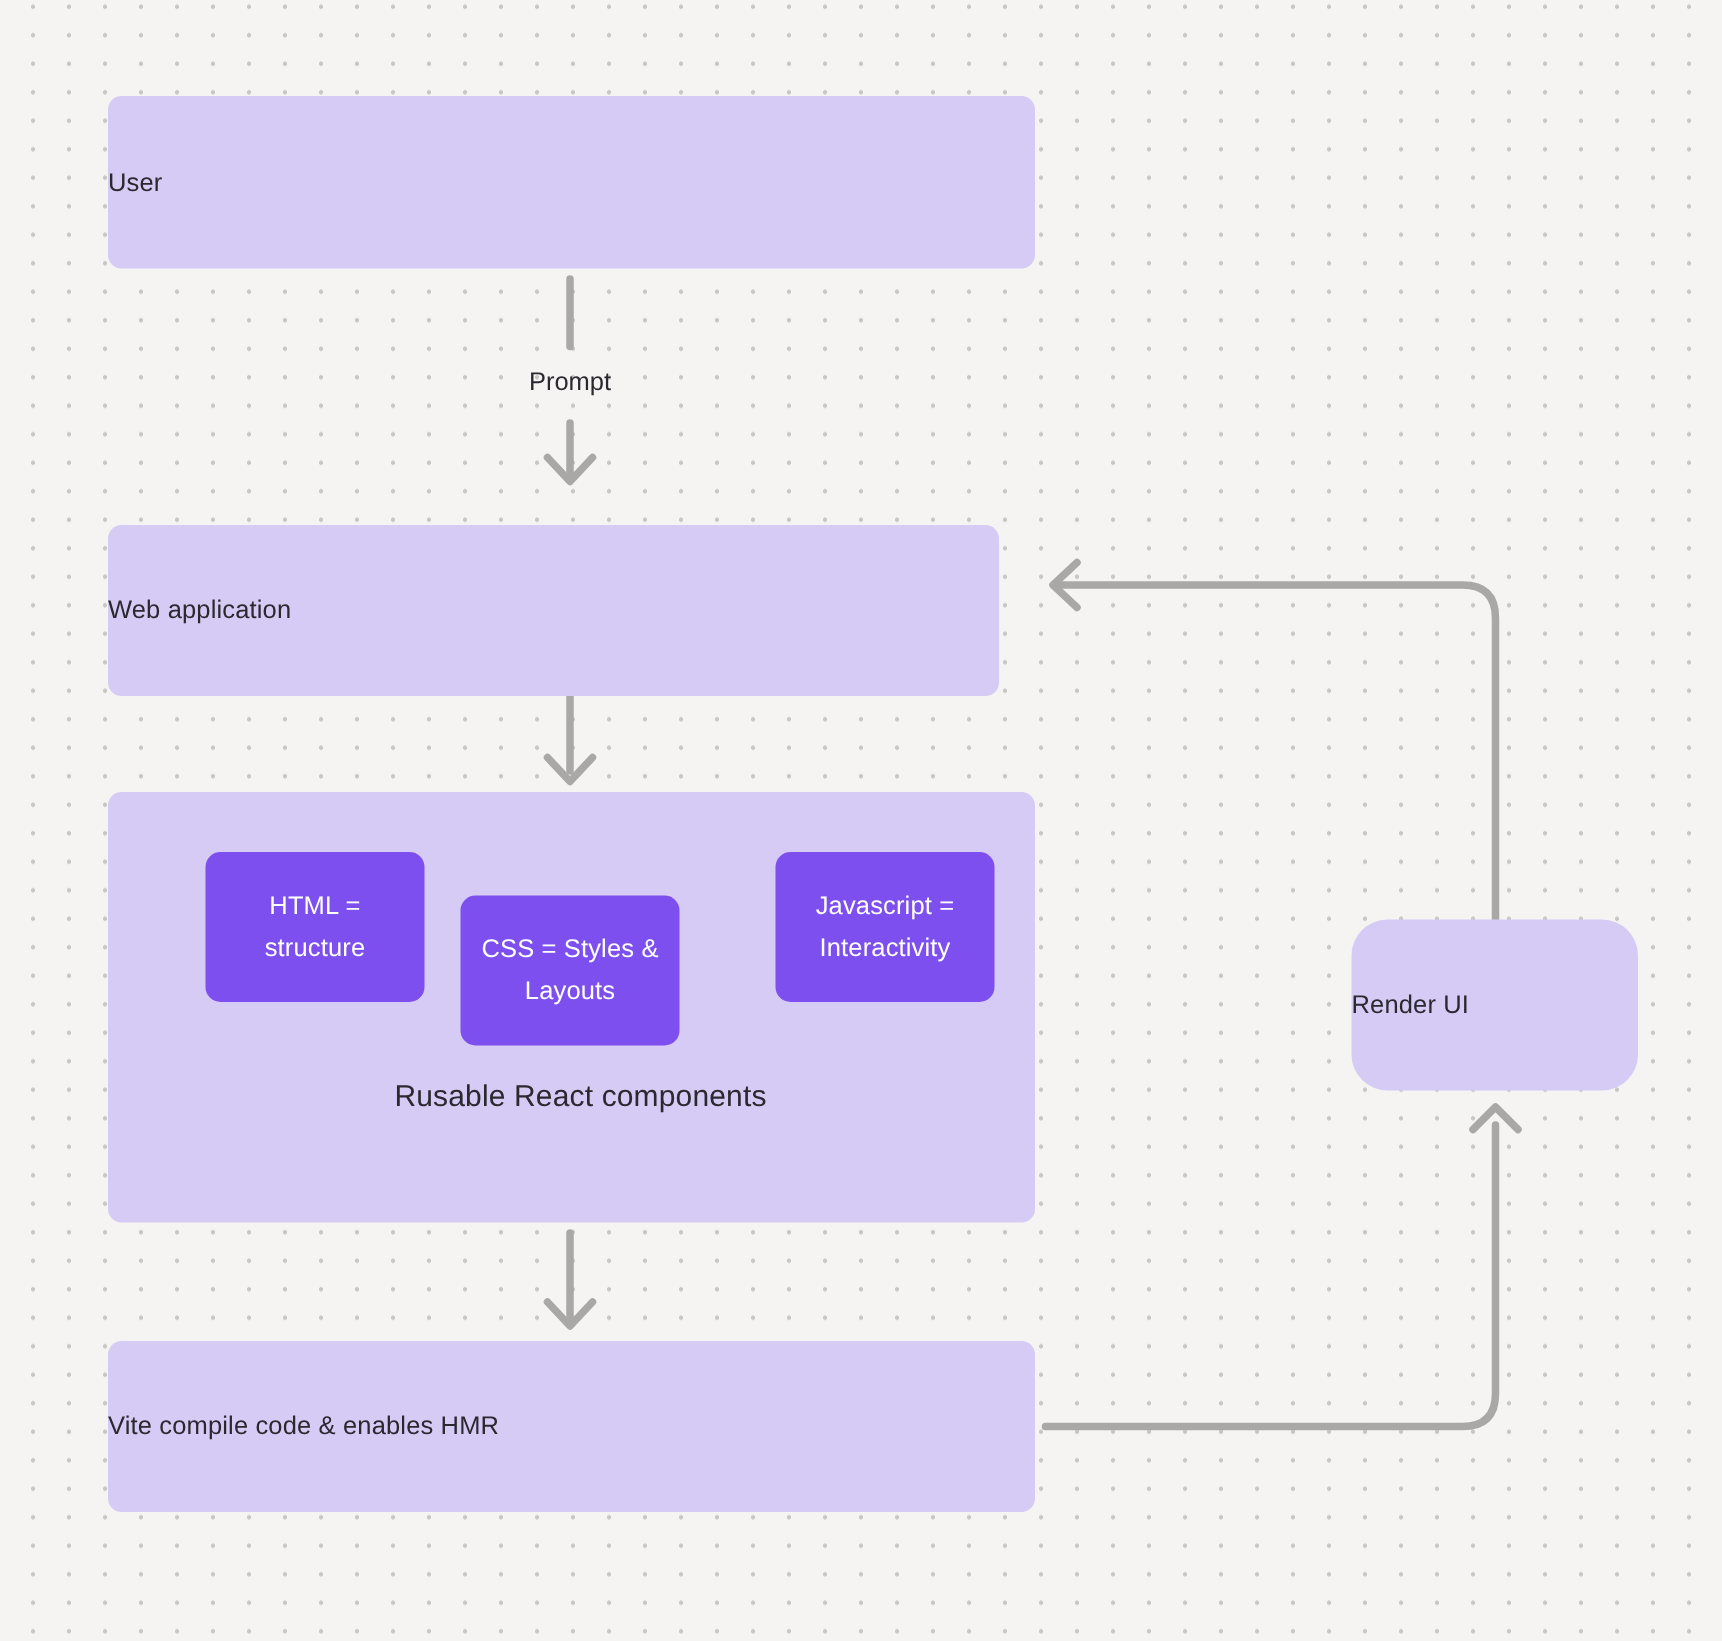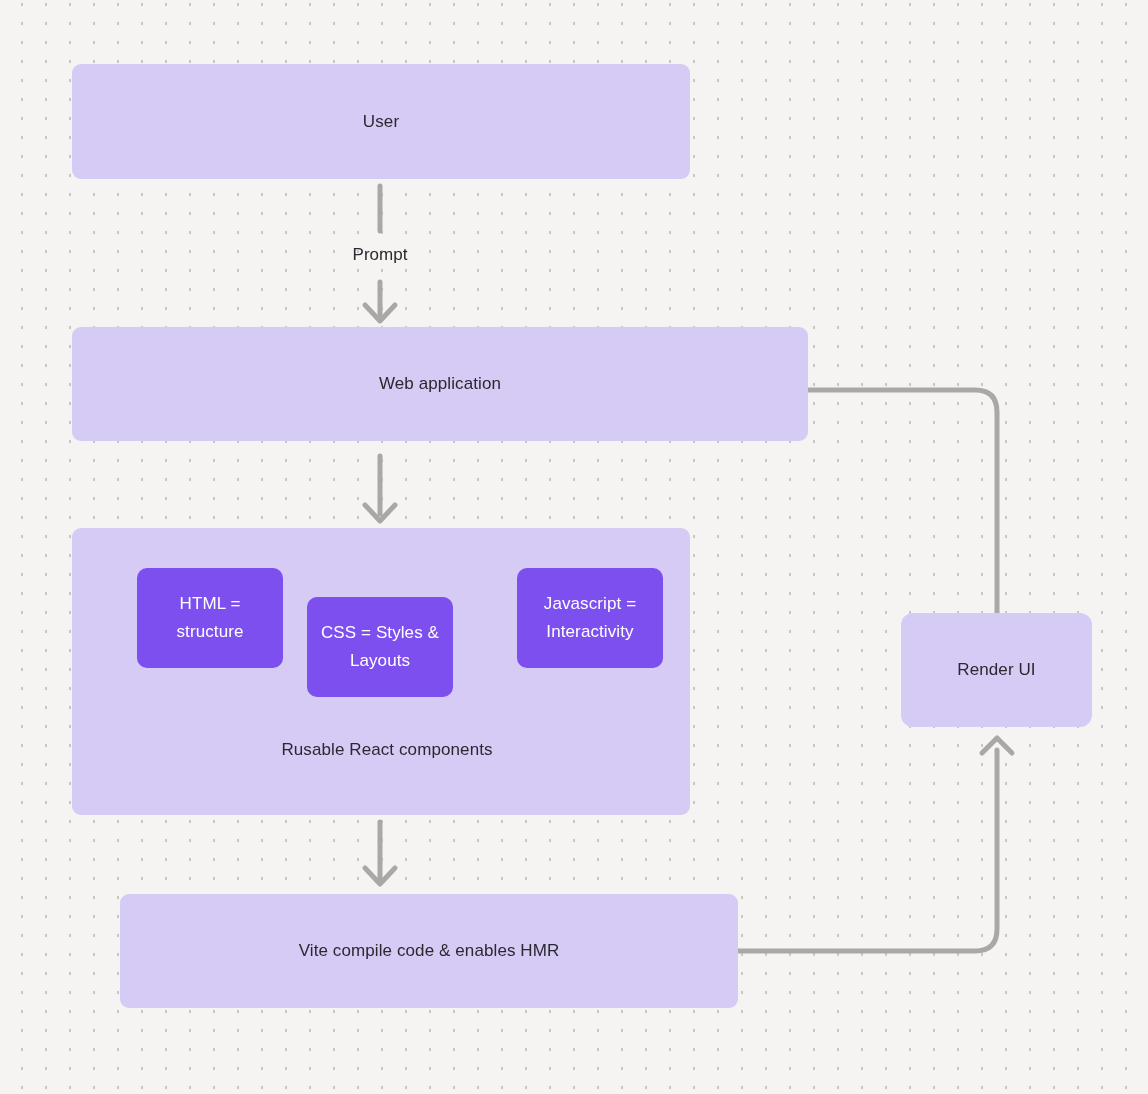--- a/index.html
+++ b/index.html
@@ -20,52 +20,52 @@
     overflow:hidden;
     background-color:var(--background);
     background-image:radial-gradient(circle,var(--dot) 1.3px,transparent 1.5px);
     background-size:24px 19px;
     background-position:10px 14px;
   }
   .node{
     position:absolute;
     background:var(--node-fill);
     border-radius:9px;
-    display:flex;align-items:center;justify-content:center;
+    display:flex;align-items:center;
     color:var(--text-dark);
     font-size:17px;font-weight:500;
     text-align:center;
     letter-spacing:.1px;
   }
   .node-user        {left:72px; top:64px;  width:618px;height:115px;}
-  .node-webapp      {left:72px; top:327px; width:736px;height:114px;}
+  .node-webapp      {left:72px; top:350px; width:594px;height:114px;}
   .node-container   {left:72px; top:528px; width:618px;height:287px;
                      display:block;text-decoration:underline;}
-  .node-vite        {left:72px; top:894px; width:618px;height:114px;margin-left:48px;}
-  .node-render      {left:901px;top:613px; width:191px;height:114px;border-radius:12px;}
+  .node-vite        {left:72px; top:894px; width:618px;height:114px;}
+  .node-render      {left:901px;top:613px; width:191px;height:114px;border-radius:24px;}
   .component{
     position:absolute;
     top:40px;width:146px;height:100px;
     background:var(--component-fill);
     border-radius:10px;
     display:flex;align-items:center;justify-content:center;
     color:var(--text-light);
     font-size:17px;font-weight:500;
     line-height:1.65;
     text-align:center;
     padding:0 12px;
   }
   .component.c1{left:65px;}
   .component.c2{left:235px;margin-top:29px;}
   .component.c3{left:405px;margin-left:40px;}
   .container-label{
     position:absolute;left:12px;right:0;top:192px;
     text-align:center;
     color:var(--text-dark);
-    font-size:17px;font-weight:500;margin-top:20px;
+    font-size:20px;font-weight:500;
   }
   .edge-label{
     position:absolute;left:330px;top:245px;width:100px;
     text-align:center;
     color:var(--text-dark);
     font-size:17px;font-weight:400;
     z-index:3;
   }
   svg.connectors{
     position:absolute;inset:0;z-index:1;

